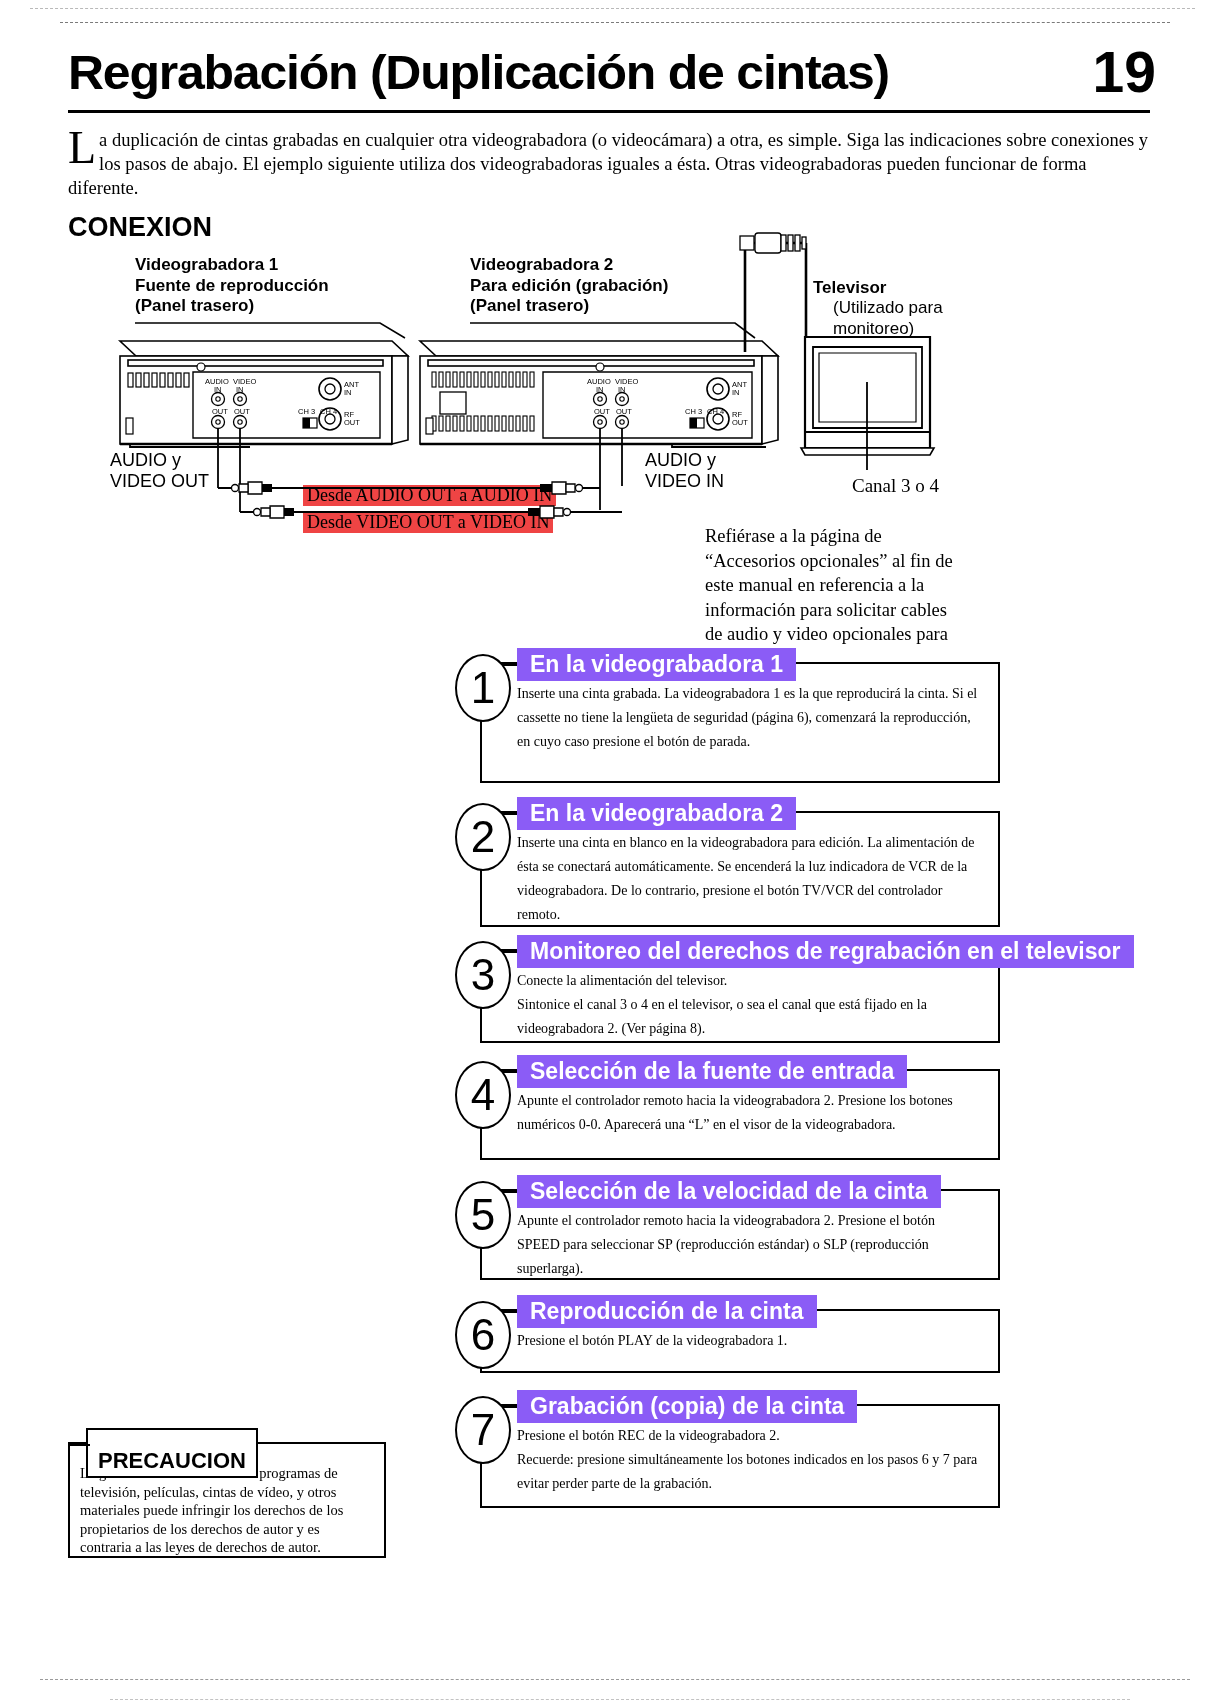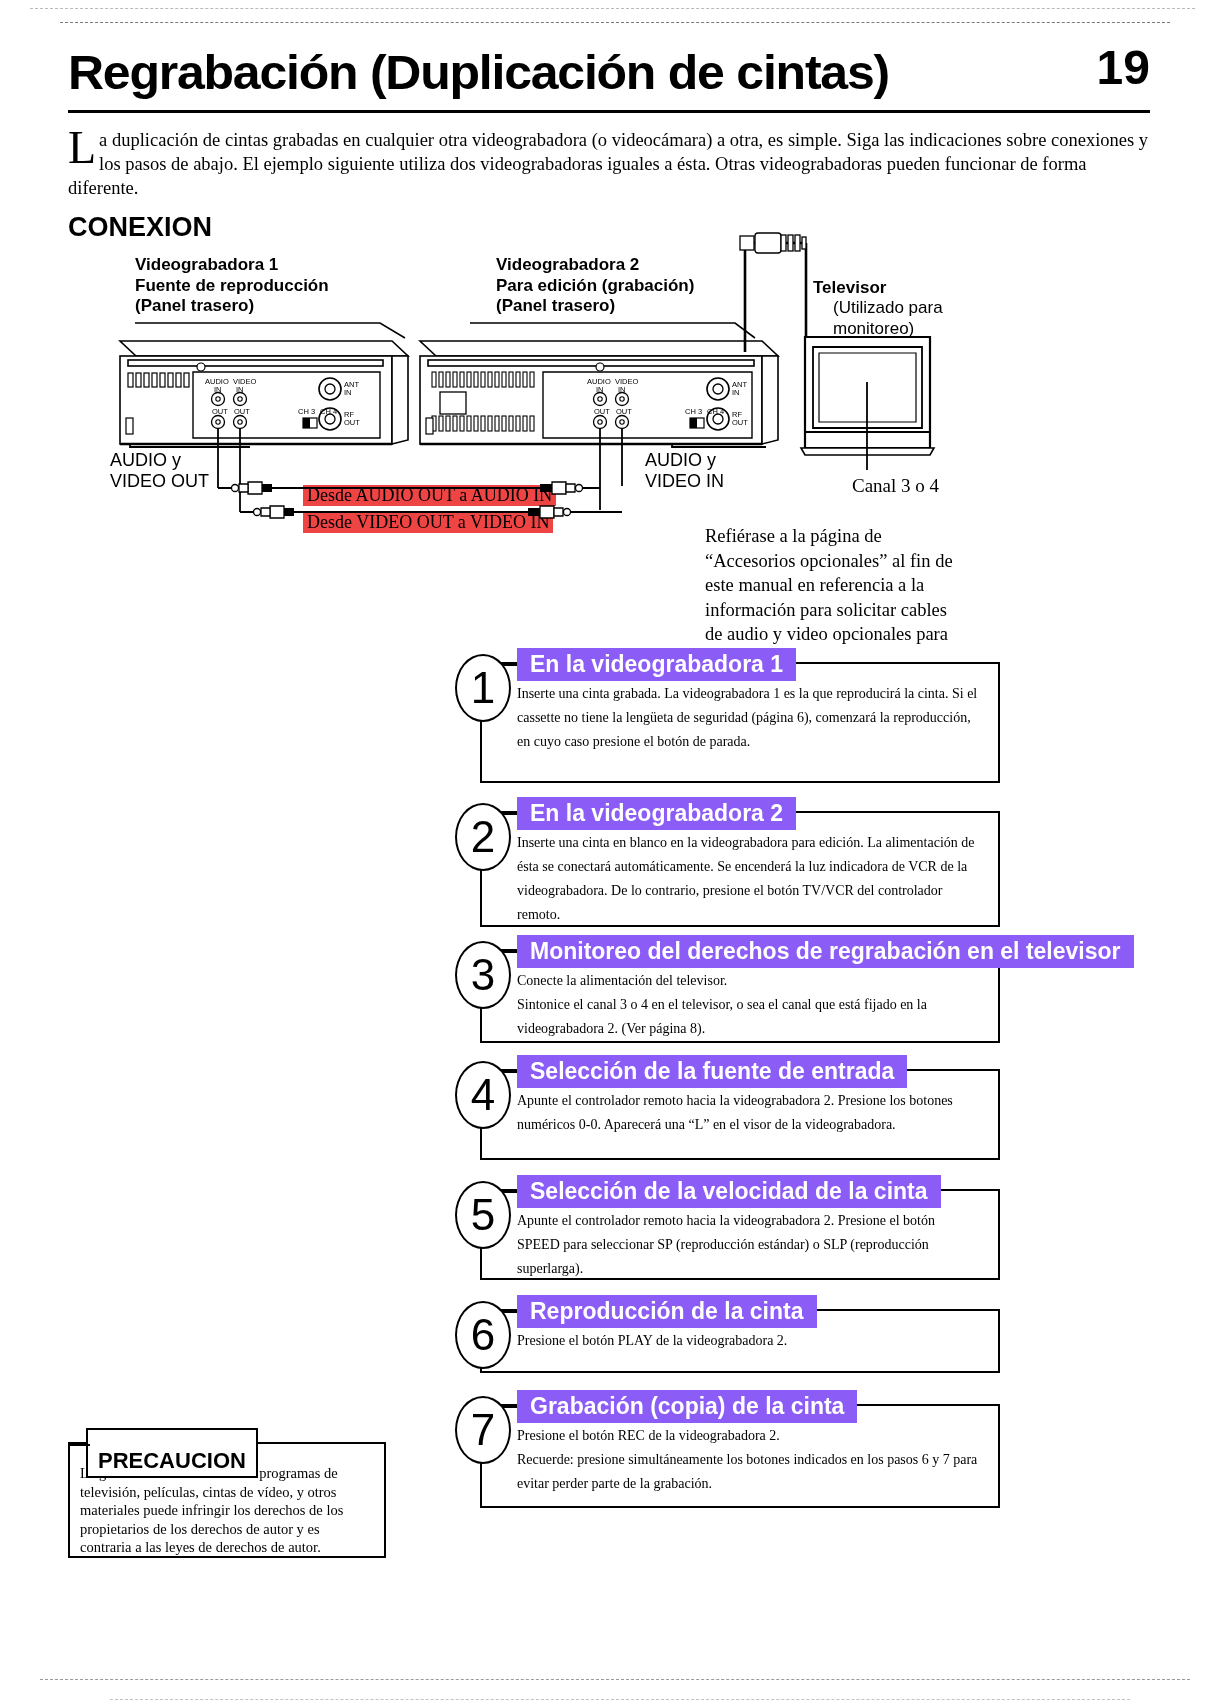--- a/index.html
+++ b/index.html
@@ -21,23 +21,23 @@
 
   
   .title-wrap{position:absolute;left:68px;top:48px;width:1090px;}
   .title{
     font-family:"Liberation Sans", sans-serif;
     font-weight:bold;font-size:49px;letter-spacing:-1.2px;
     white-space:nowrap;line-height:1;
     transform:scaleX(1.02);transform-origin:left center;
   }
   .title-num{
-    position:absolute;right:8px;top:-4px;
+    position:absolute;right:2px;top:-4px;
     font-family:"Liberation Sans", sans-serif;
-    font-weight:bold;font-size:48px;line-height:1;
+    font-weight:bold;font-size:57px;line-height:1;
   }
   .title-rule{position:absolute;left:68px;top:110px;width:1082px;height:3px;background:#000;}
 
   
   .intro{position:absolute;left:68px;top:128px;width:1092px;
     font-size:18.5px;line-height:24px;text-align:left;}
   .dropcap{
     float:left;font-size:46px;line-height:36px;padding:2px 3px 0 0;
     font-family:"Liberation Serif", serif;
   }
@@ -114,21 +114,21 @@
 
   <div class="intro">
     <span class="dropcap">L</span><span>a duplicación de cintas grabadas en cualquier otra videograbadora (o videocámara) a otra, es simple. Siga las indicaciones sobre conexiones y los pasos de abajo. El ejemplo siguiente utiliza dos videograbadoras iguales a ésta. Otras videograbadoras pueden funcionar de forma diferente.</span>
   </div>
 
   <div class="conexion">CONEXION</div>
 
   <div class="dlabel" style="left:135px;top:255px;">Videograbadora 1
 Fuente de reproducción
 (Panel trasero)</div>
-  <div class="dlabel" style="left:496px;top:255px;">Videograbadora 2
+  <div class="dlabel" style="left:470px;top:255px;">Videograbadora 2
 Para edición (grabación)
 (Panel trasero)</div>
   <div class="dlabel" style="left:813px;top:278px;">Televisor</div>
   <div class="dlabel thin" style="left:813px;top:298px;">(Utilizado para
 monitoreo)</div>
 
   <div class="smalllabel" style="left:110px;top:450px;">AUDIO y
 VIDEO OUT</div>
   <div class="smalllabel" style="left:645px;top:450px;">AUDIO y
 VIDEO IN</div>
@@ -374,21 +374,21 @@
     <div class="step-num">5</div>
     <div class="step-head">Selección de la velocidad de la cinta</div>
     <div class="step-body">Apunte el controlador remoto hacia la videograbadora 2. Presione el botón SPEED para seleccionar SP (reproducción estándar) o SLP (reproducción superlarga).</div>
   </div>
 
   <div class="step" style="top:1295px;width:545px;height:78px;">
     <div class="step-box"></div>
     <div class="step-tab"></div>
     <div class="step-num">6</div>
     <div class="step-head">Reproducción de la cinta</div>
-    <div class="step-body">Presione el botón PLAY de la videograbadora 2.</div>
+    <div class="step-body">Presione el botón PLAY de la videograbadora 1.</div>
   </div>
 
   <div class="step" style="top:1390px;width:545px;height:118px;">
     <div class="step-box"></div>
     <div class="step-tab"></div>
     <div class="step-num">7</div>
     <div class="step-head">Grabación (copia) de la cinta</div>
     <div class="step-body" style="white-space:pre-line;">Presione el botón REC de la videograbadora 2.
 Recuerde: presione simultáneamente los botones indicados en los pasos 6 y 7 para evitar perder parte de la grabación.</div>
   </div>

